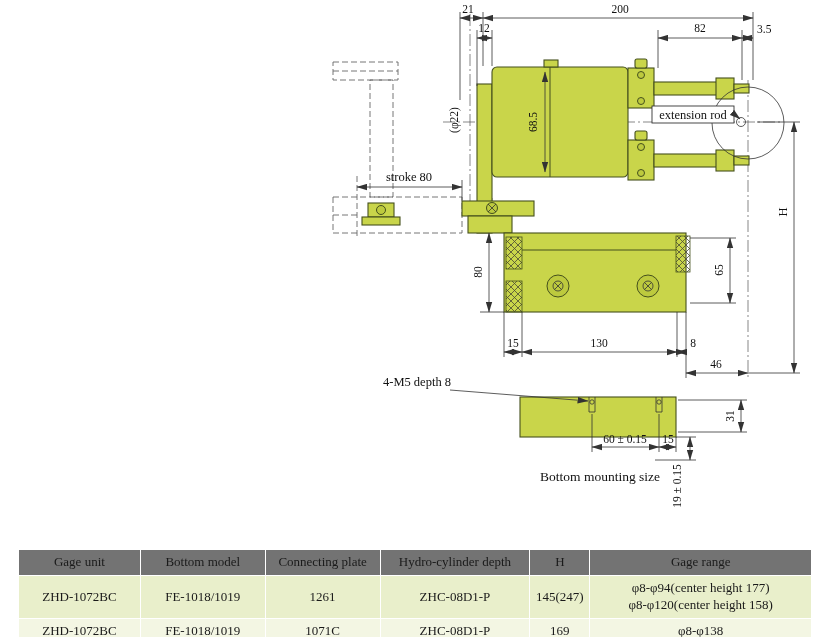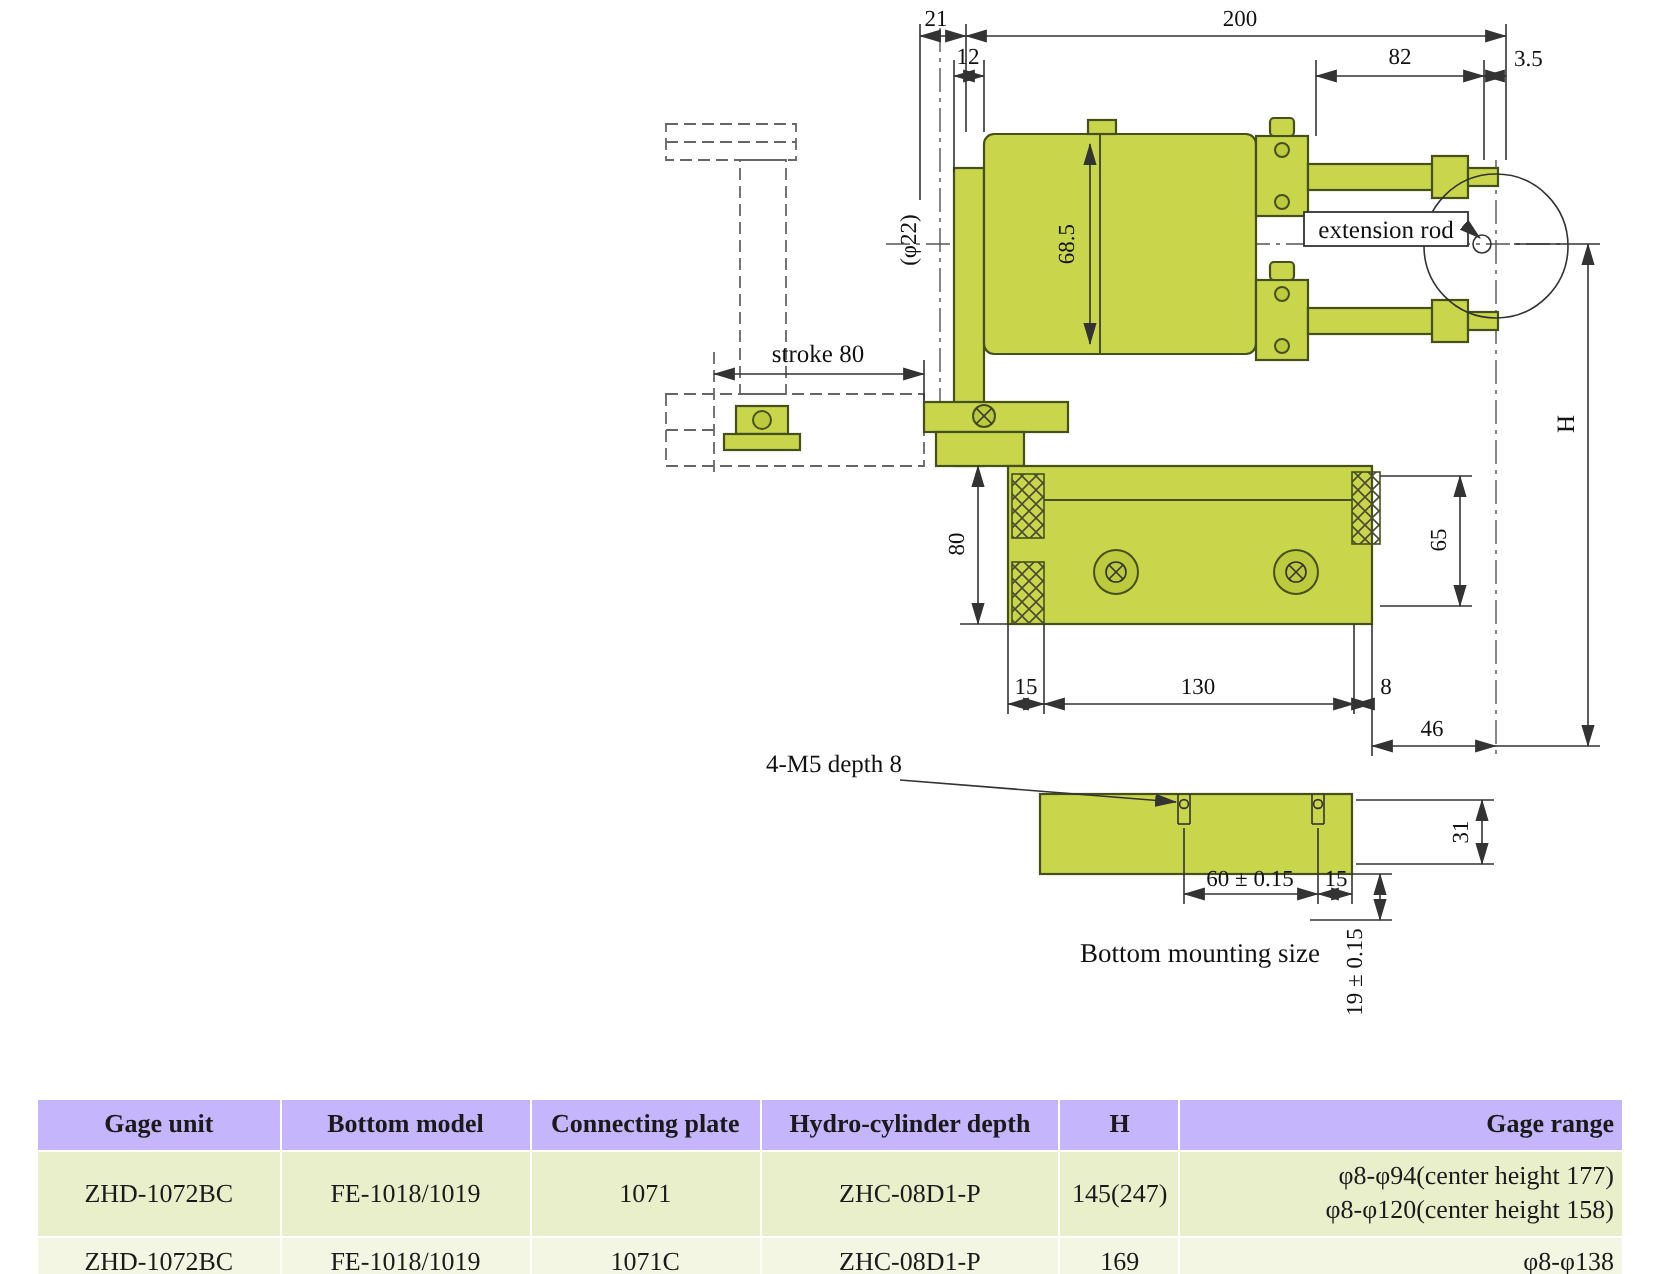--- a/index.html
+++ b/index.html
@@ -17,24 +17,24 @@
   .ol {stroke:#45501d;stroke-width:1;fill:none;}
   .d  {stroke:#333;stroke-width:0.8;fill:none;marker-start:url(#ar);marker-end:url(#ar);}
   .le {stroke:#333;stroke-width:0.8;fill:none;marker-end:url(#ar);}
   .cl {stroke:#555;stroke-width:0.7;stroke-dasharray:12 3 2 3;fill:none;}
   .ph {stroke:#666;stroke-width:0.9;stroke-dasharray:6 3;fill:none;}
   .ht {fill:url(#xh);stroke:#45501d;stroke-width:0.8;}
   
   .table-wrap{position:absolute;left:18px;top:549px;}
   table{border-collapse:collapse;width:794px;font-size:13px;color:#1a1a1a;}
   th,td{border:1px solid #ffffff;text-align:center;padding:4px 4px;font-weight:normal;}
-  thead th{background:#c4b5fd;font-weight:bold;}
+  thead th{background:#737373;}
   tr.r1 td{background:#e9efcb;}
   tr.r2 td{background:#f3f6e3;}
-  td.range,th.range{white-space:pre-line;line-height:1.3;text-align:right;}
+  td.range,th.range{white-space:pre-line;line-height:1.3;}
 </style>
 </head>
 <body>
 
 <div class="screen">
 
   <svg id="drawing" width="830" height="545" viewBox="0 0 830 545">
     <defs>
       <marker id="ar" viewBox="0 0 10 6" markerWidth="11" markerHeight="7" refX="9.5" refY="3" orient="auto-start-reverse" markerUnits="userSpaceOnUse">
         <path d="M0 0 L10 3 L0 6 Z" fill="#333"></path>
@@ -244,21 +244,21 @@
           <th>Connecting plate</th>
           <th>Hydro-cylinder depth</th>
           <th>H</th>
           <th class="range">Gage range</th>
         </tr>
       </thead>
       <tbody>
         <tr class="r1">
           <td>ZHD-1072BC</td>
           <td>FE-1018/1019</td>
-          <td>1071</td>
+          <td>1261</td>
           <td>ZHC-08D1-P</td>
           <td>145(247)</td>
           <td class="range">φ8-φ94(center height 177)
 φ8-φ120(center height 158)</td>
         </tr>
         <tr class="r2">
           <td>ZHD-1072BC</td>
           <td>FE-1018/1019</td>
           <td>1071C</td>
           <td>ZHC-08D1-P</td>

